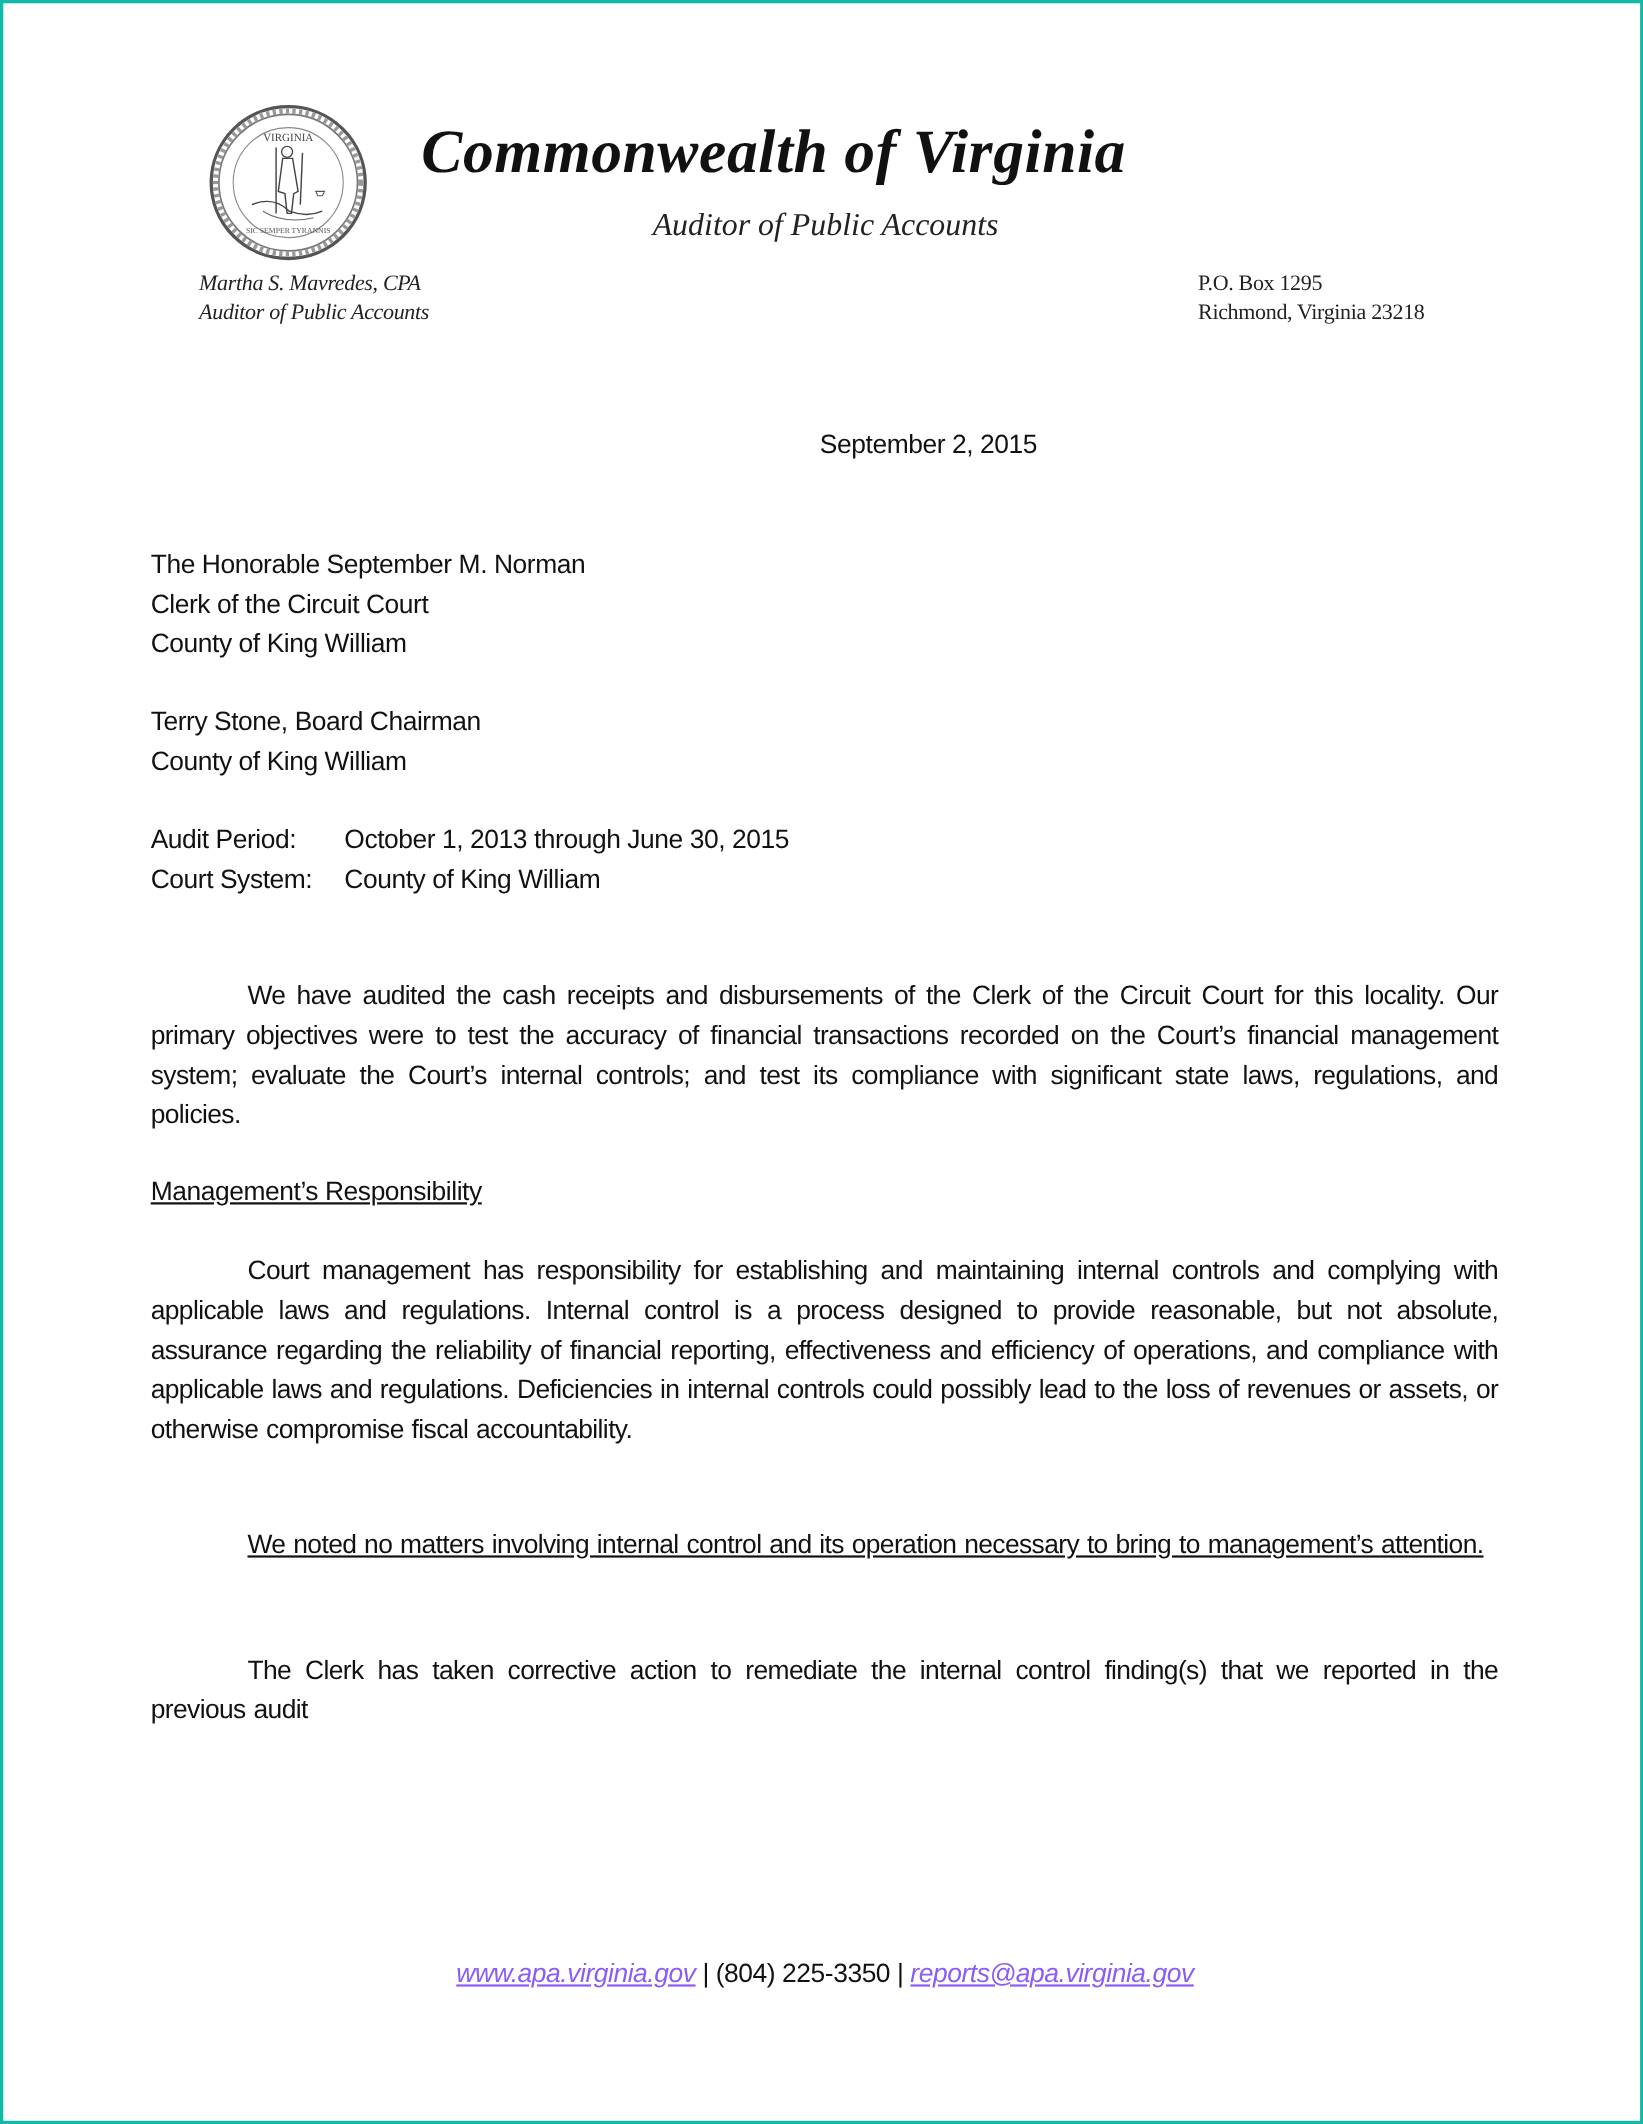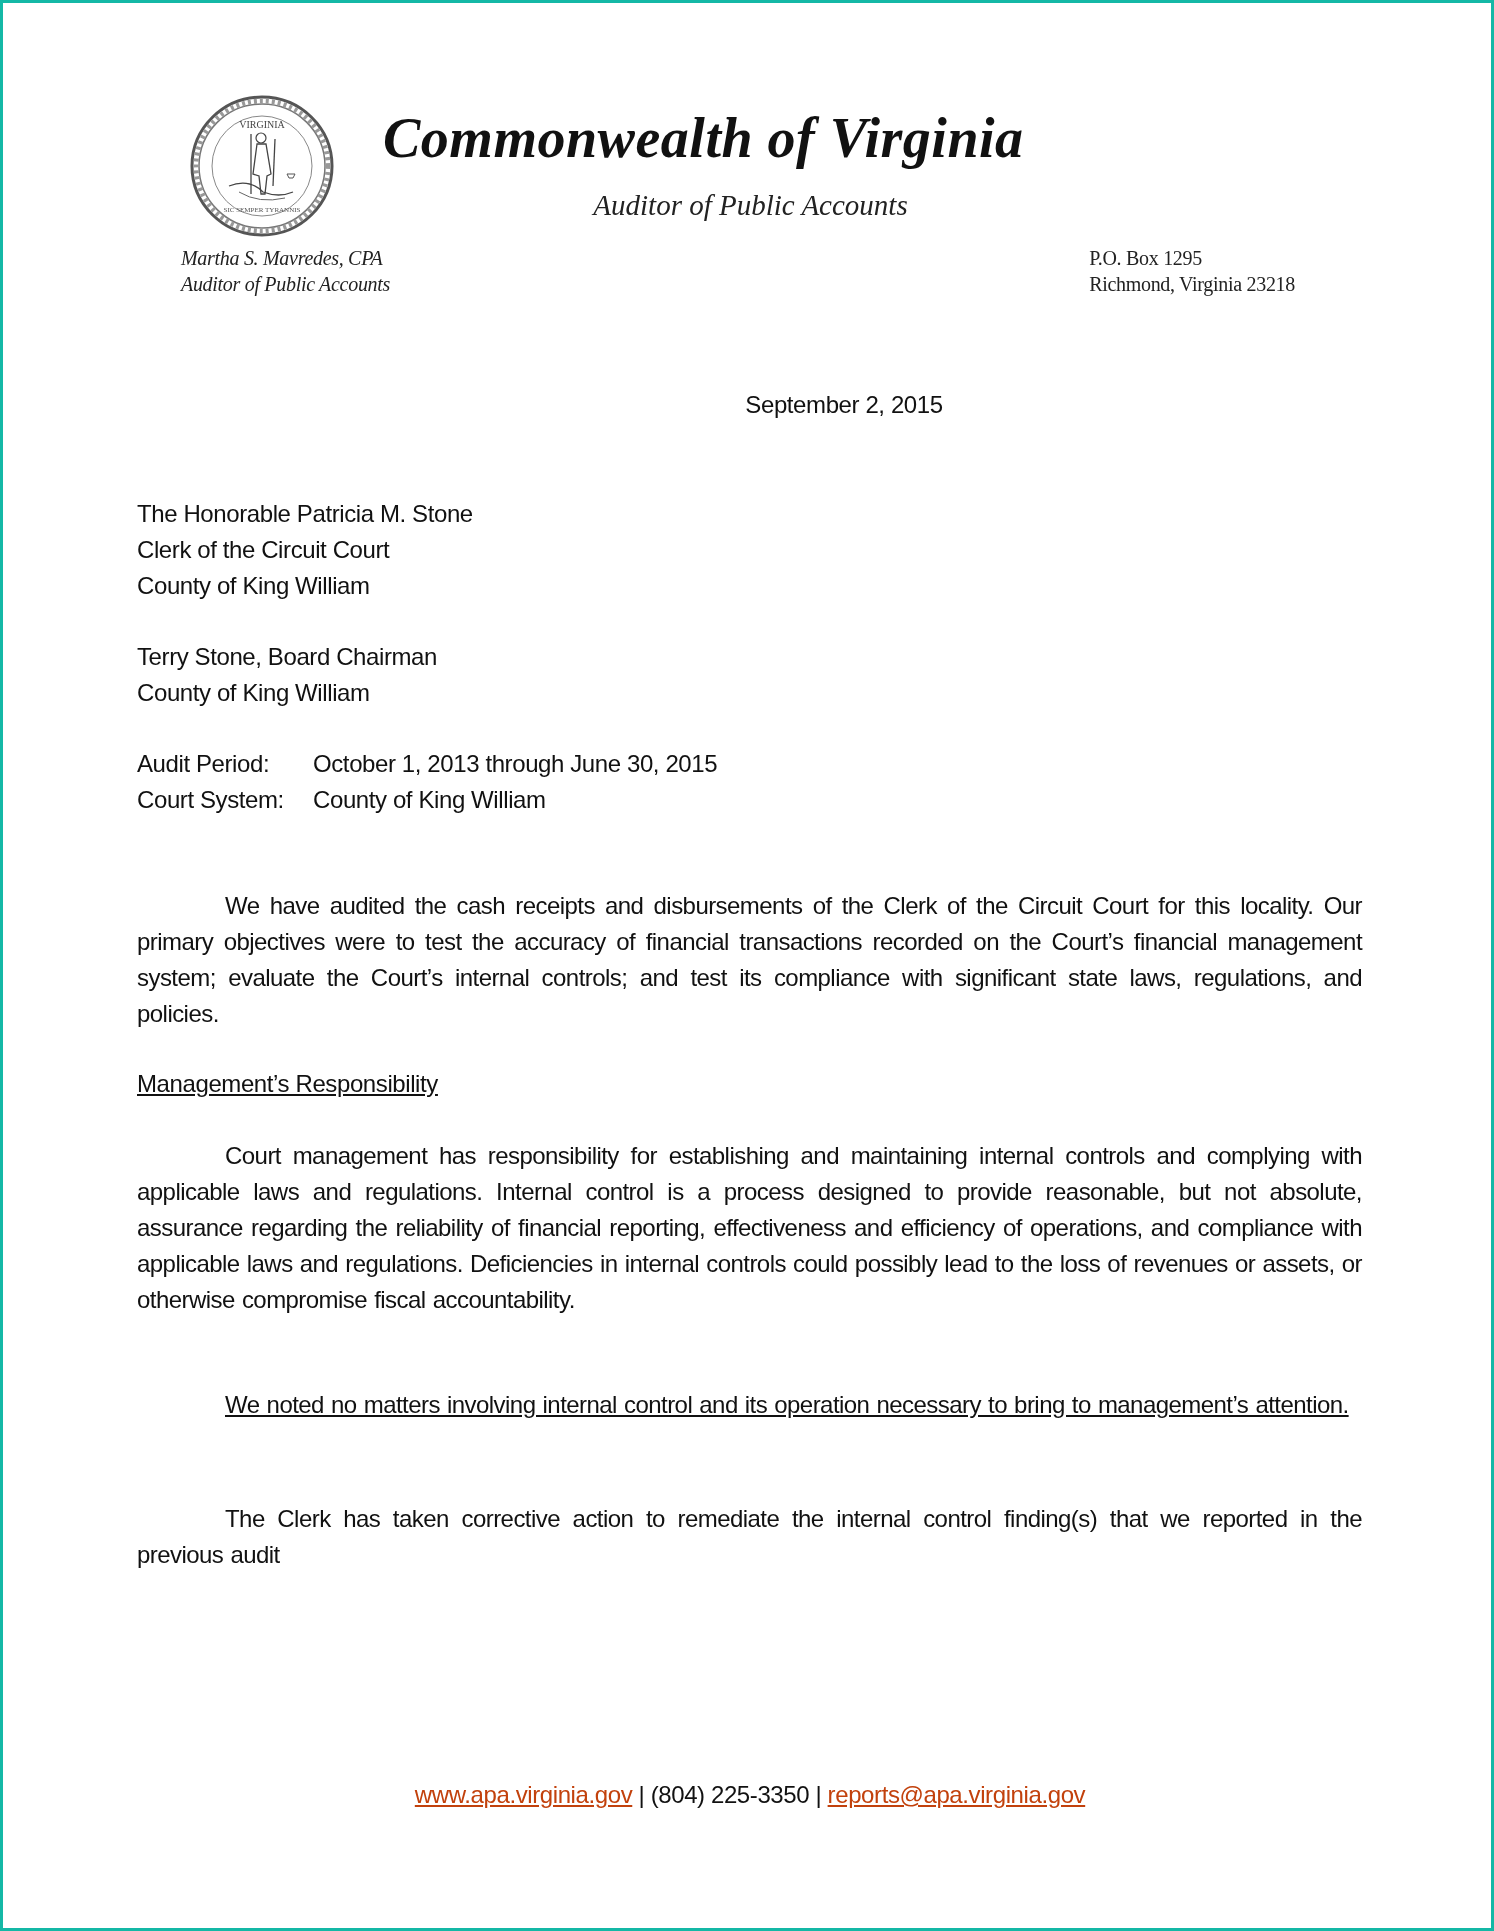--- a/index.html
+++ b/index.html
@@ -39,21 +39,21 @@
   .body {
     position: absolute; left: 134px; width: 1225px; font-size: 24px; line-height: 36px;
     letter-spacing: -0.55px; text-align: justify; word-spacing: 1px;
   }
   .body p { margin: 0; text-indent: 88px; }
   .heading { position: absolute; left: 134px; top: 1063px; font-size: 24px; line-height: 36px; text-decoration: underline; letter-spacing: -0.4px; }
   .footer {
     position: absolute; left: 0; width: 1494px; top: 1778px; text-align: center;
     font-size: 24px; letter-spacing: -0.4px;
   }
-  .footer a { color: #c2410c; text-decoration: underline; }
+  .footer a { color: #8b5cf6; text-decoration: underline; font-style: italic; }
   .footer .sep, .footer .phone { color: #111; }
 </style>
 </head>
 <body>
 
 <div class="frame">
 
   <svg class="seal" viewBox="0 0 146 144">
     <ellipse cx="73" cy="72" rx="70" ry="69" fill="none" stroke="#555" stroke-width="3"></ellipse>
     <ellipse cx="73" cy="72" rx="63" ry="62" fill="none" stroke="#777" stroke-width="1.5"></ellipse>
@@ -78,21 +78,21 @@
     <div>Auditor of Public Accounts</div>
   </div>
   <div class="lh-right">
     <div>P.O. Box 1295</div>
     <div>Richmond, Virginia 23218</div>
   </div>
 
   <div class="date">September 2, 2015</div>
 
   <div class="block" style="top:493px;">
-    <div>The Honorable Patricia M. Stone</div>
+    <div>The Honorable September M. Norman</div>
     <div>Clerk of the Circuit Court</div>
     <div>County of King William</div>
   </div>
 
   <div class="block" style="top:636px;">
     <div>Terry Stone, Board Chairman</div>
     <div>County of King William</div>
   </div>
 
   <div class="block kv" style="top:743px;">

